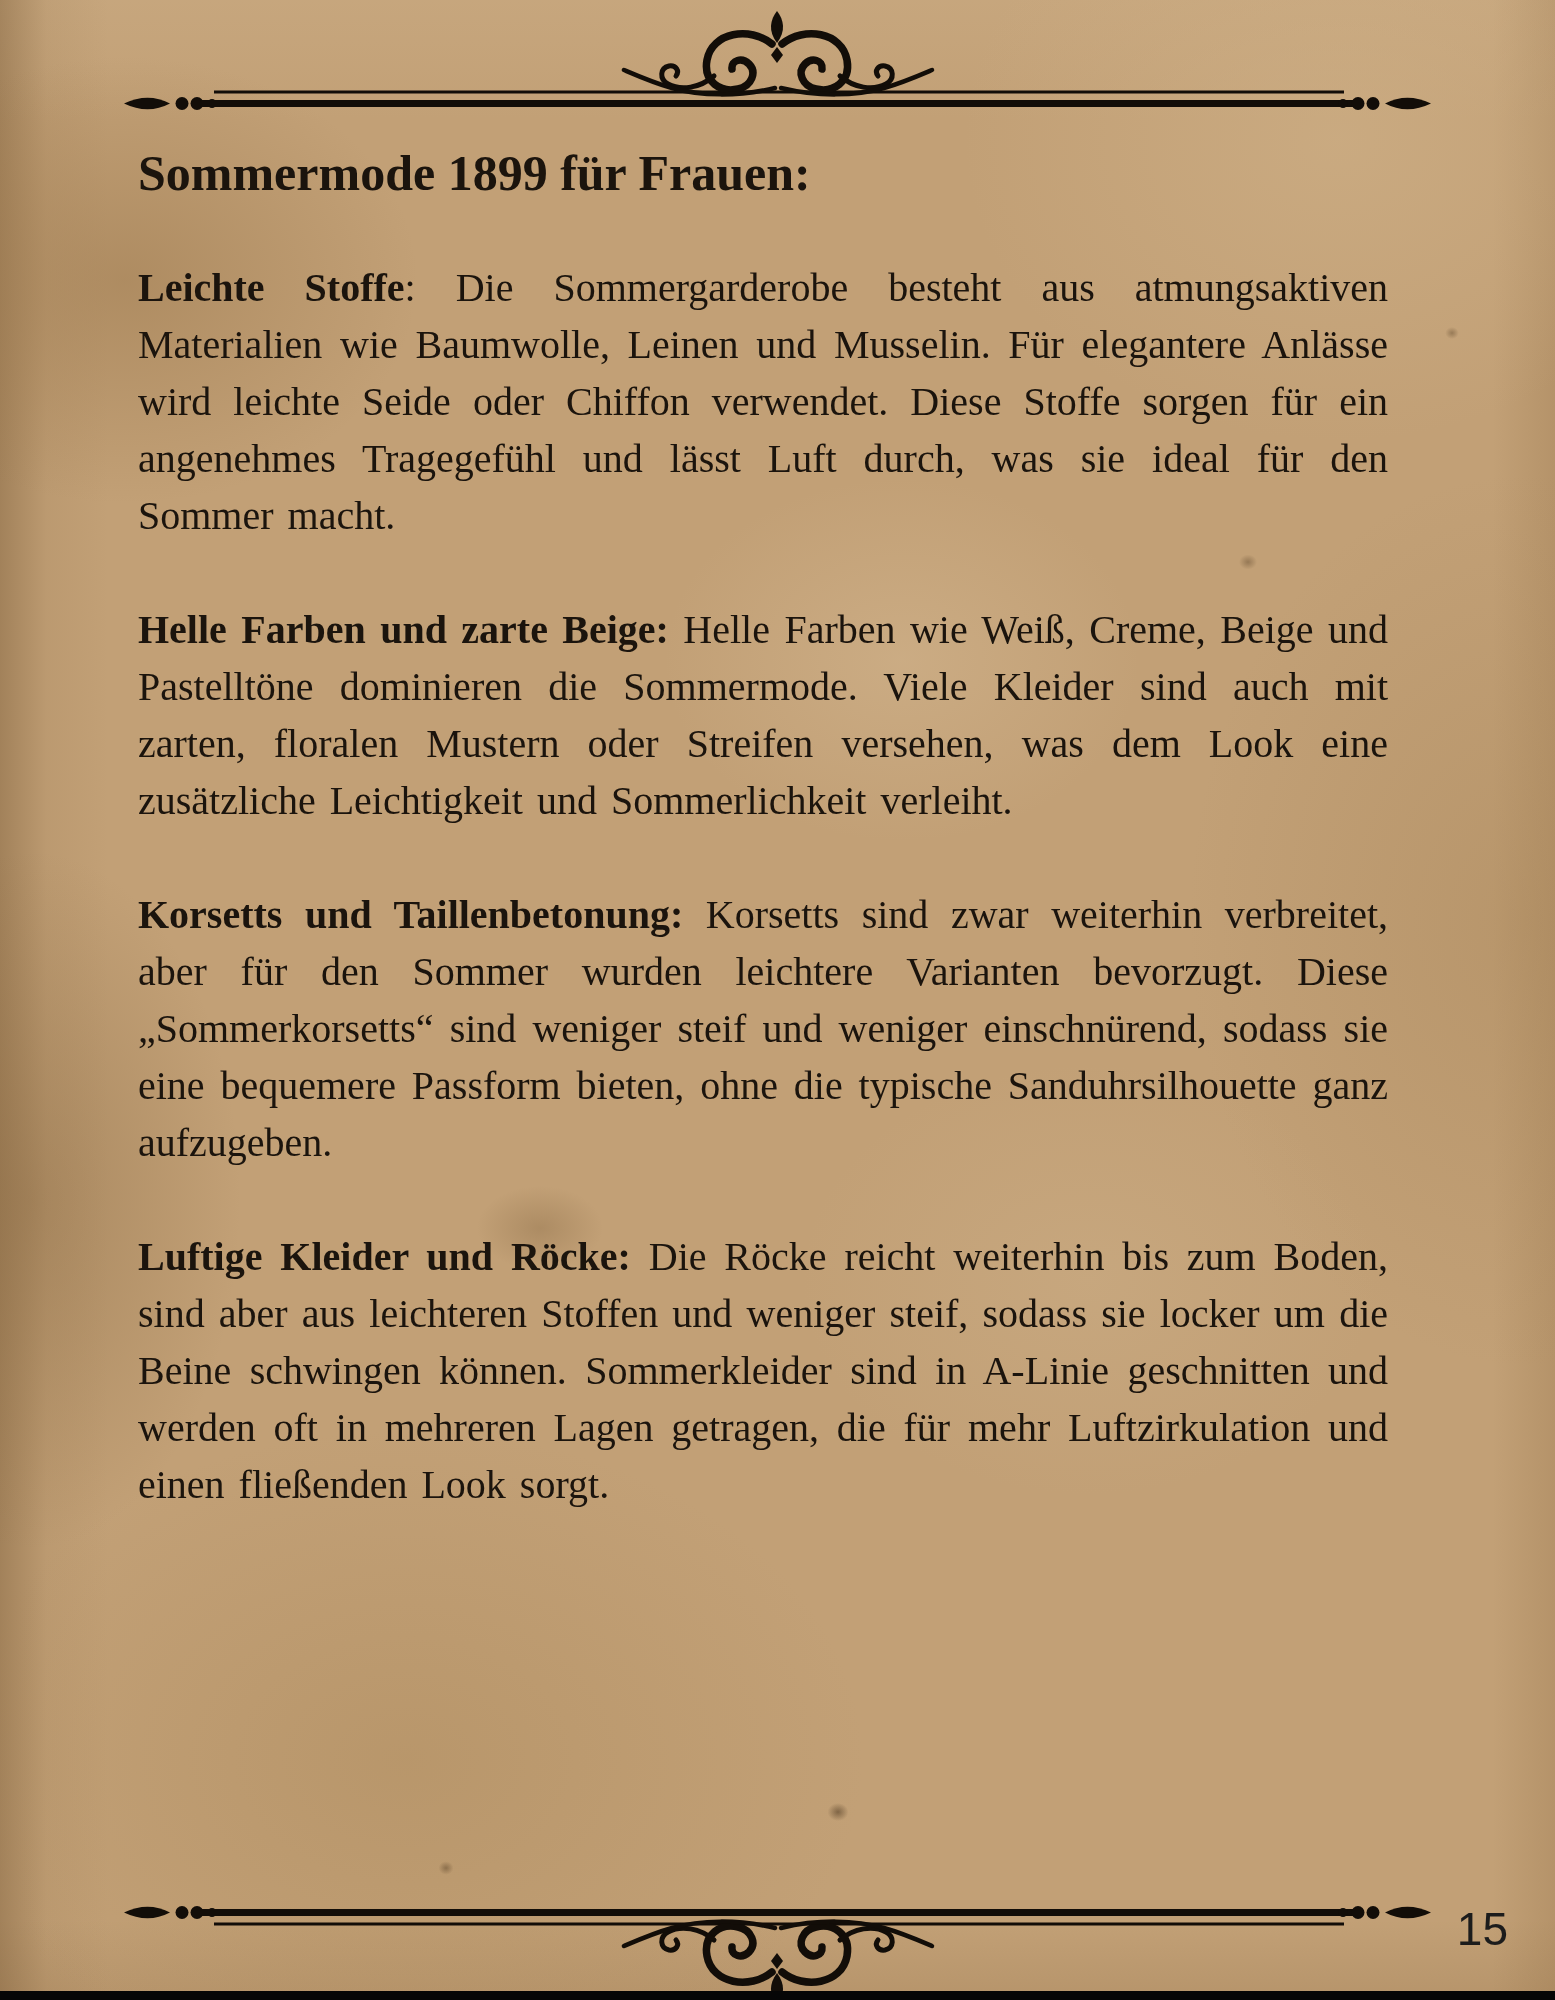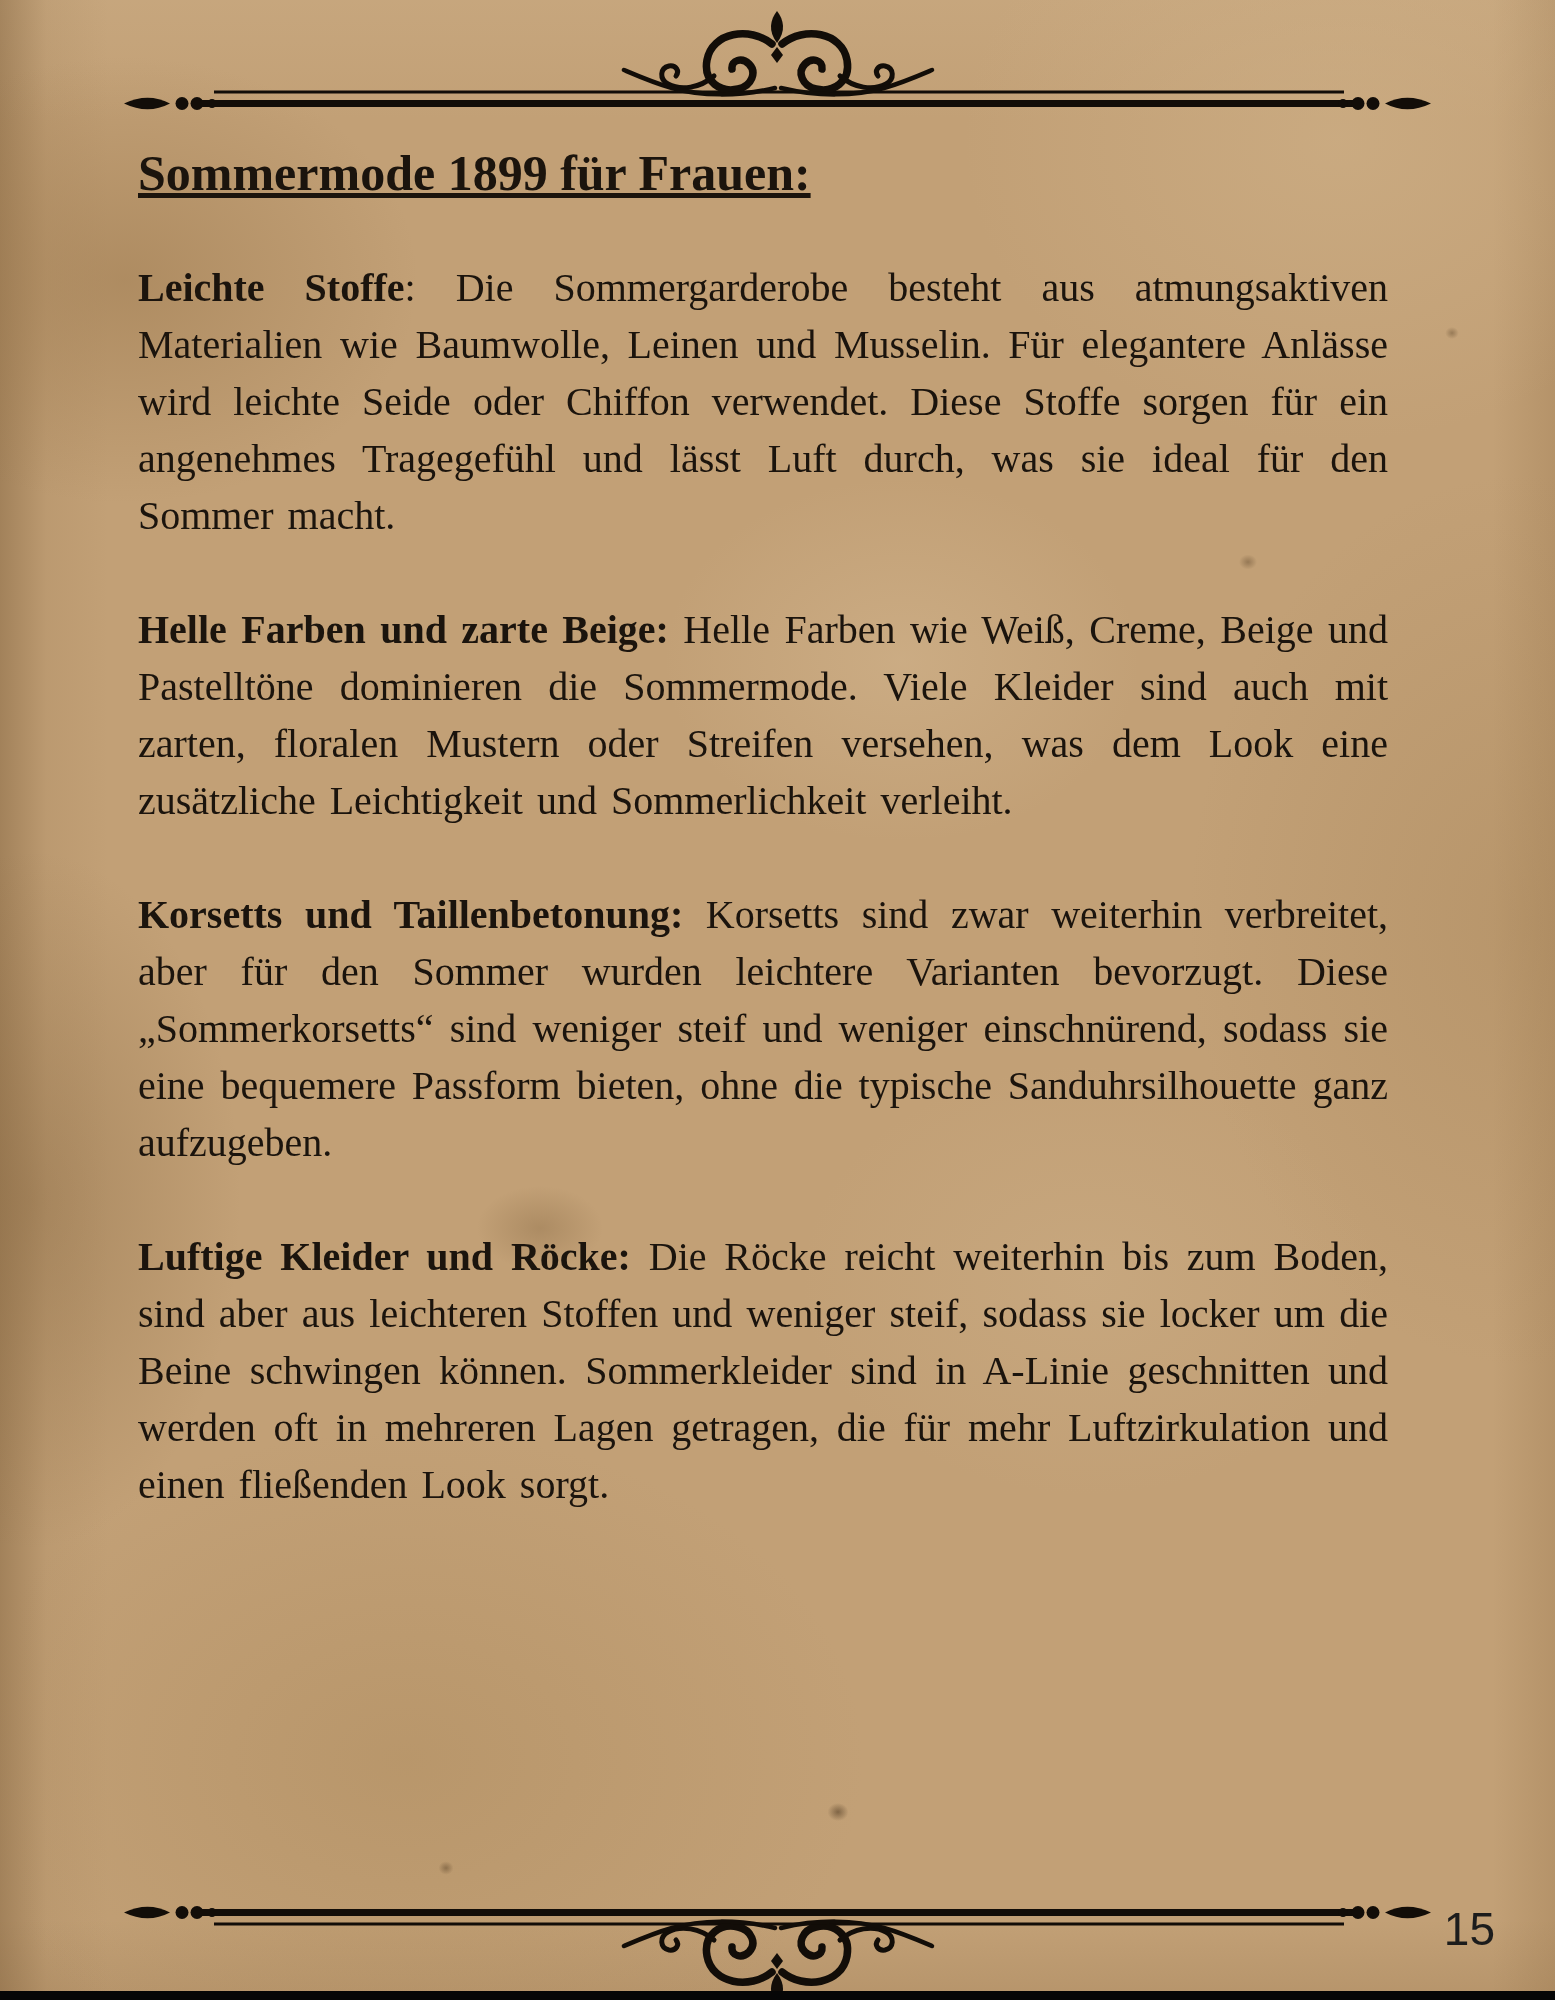--- a/index.html
+++ b/index.html
@@ -35,27 +35,27 @@
     position:absolute;
     left:138px;top:145px;width:1262px;
     color:#1b140d;
     font-size:40px;line-height:57px;
     text-align:justify;
     word-spacing:0.1em;
   }
   .doc-title{
     font-size:50px;line-height:57px;
     font-weight:bold;margin:0 0 57px 0;
-    text-align:left;word-spacing:normal;text-decoration:underline;
+    text-align:left;word-spacing:normal;
   }
   .text-block p{margin:0 12px 57px 0;}
   .text-block p b{font-weight:bold;}
   .page-number{
     position:absolute;
-    right:60px;top:1906px;
+    right:47px;top:1906px;
     font-family:"Liberation Sans","DejaVu Sans",sans-serif;
     font-size:46px;line-height:46px;
     color:#1c1c1c;
   }
   .bottom-strip{
     position:absolute;left:0;bottom:0;width:100%;height:9px;
     background:#060606;
   }
 </style>
 </head>

